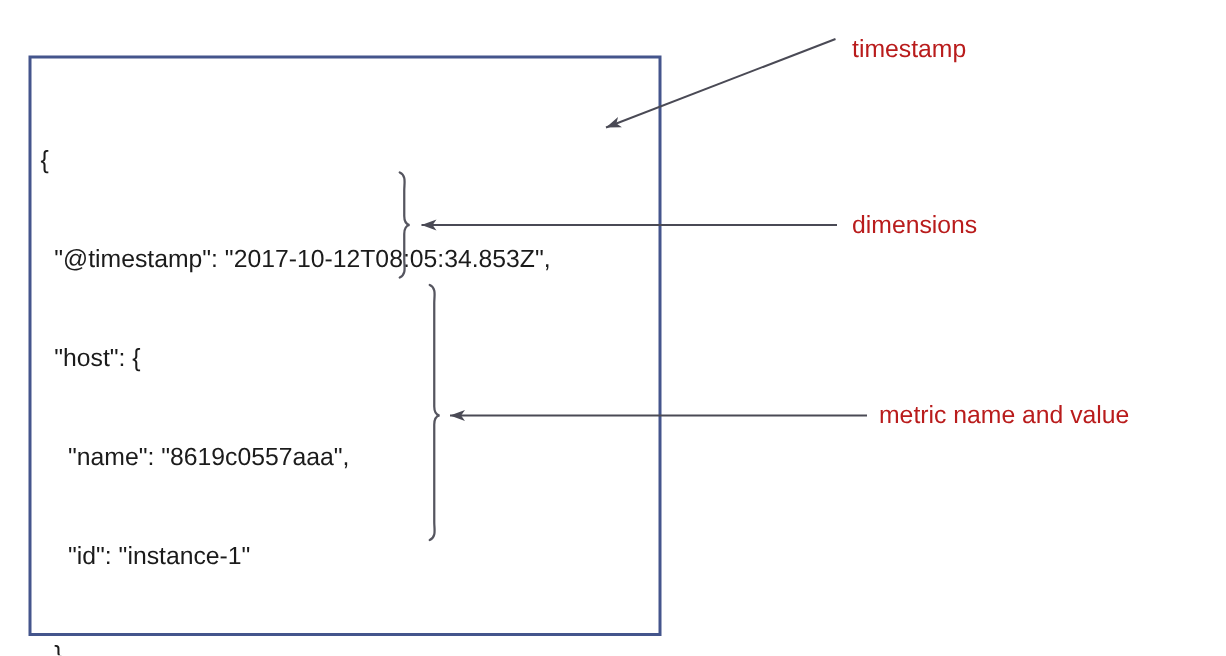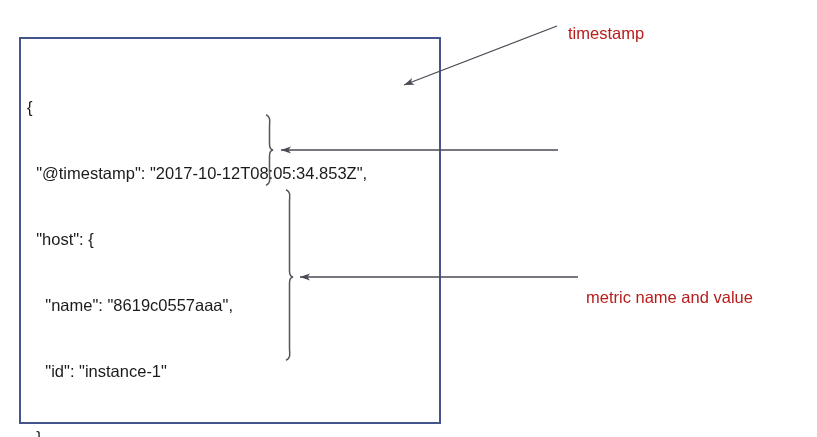--- a/index.html
+++ b/index.html
@@ -47,21 +47,21 @@
   
   .anno-label {
     position: absolute;
     font-family: "Liberation Sans", sans-serif;
     font-size: 16.5px;
     color: #b91c1c;
     white-space: nowrap;
   }
   #label-timestamp  { left: 568px; top: 24px; }
   #label-dimensions { left: 568px; top: 141px; }
-  #label-metric     { left: 586px; top: 268px; margin-top: 20px; }
+  #label-metric     { left: 586px; top: 268px; }
 
   
   #overlay {
     position: absolute;
     left: 0;
     top: 0;
     width: 817px;
     height: 437px;
     pointer-events: none;
   }
@@ -120,16 +120,17 @@
 
     <line x1="557" y1="26" x2="404" y2="85" stroke="#4a4a55" stroke-width="1.3" marker-end="url(#arrowhead)"></line>
 
     <line x1="558" y1="150" x2="281" y2="150" stroke="#4a4a55" stroke-width="1.3" marker-end="url(#arrowhead)"></line>
 
     <line x1="578" y1="277" x2="300" y2="277" stroke="#4a4a55" stroke-width="1.3" marker-end="url(#arrowhead)"></line>
   </svg>
 
   <div class="anno-label" id="label-timestamp">timestamp</div>
 
+  <div class="anno-label" id="label-dimensions">dimensions</div>
 
   <div class="anno-label" id="label-metric">metric name and value</div>
 
 </div>
 
 </body></html>

